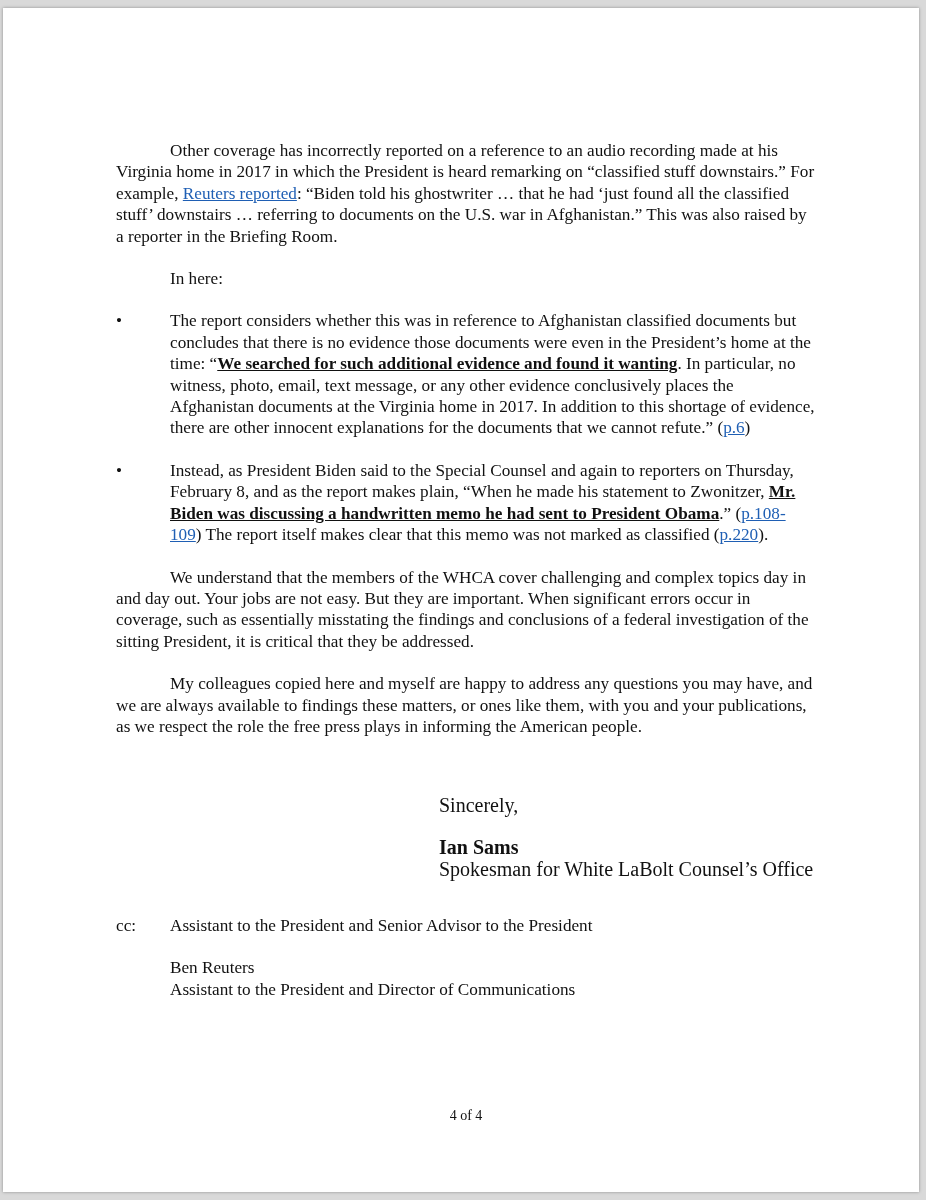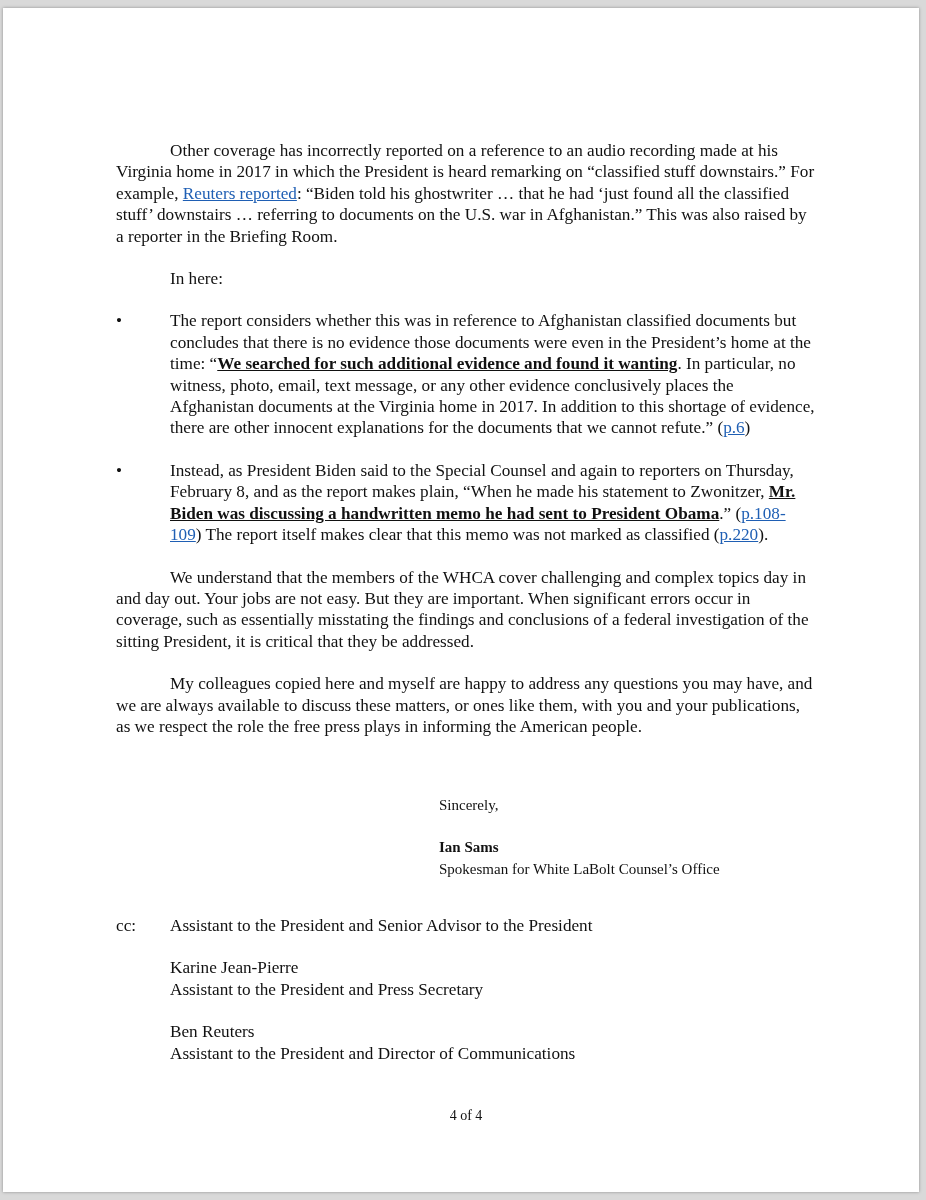--- a/index.html
+++ b/index.html
@@ -20,21 +20,21 @@
   }
   p { margin: 0; }
   .indent { text-indent: 54px; }
   .para { margin-bottom: 21px; }
   a.link { color: #1f5fb4; text-decoration: underline; }
   .bu { font-weight: bold; text-decoration: underline; }
   ul.bullets { list-style: none; margin: 0 0 21px 0; padding: 0; }
   ul.bullets li { position: relative; padding-left: 54px; margin-bottom: 21px; }
   ul.bullets li:last-child { margin-bottom: 0; }
   .bullet-dot-inner { position: absolute; left: 0; }
-  .sig { position: absolute; left: 436px; top: 787px; font-size: 15px; line-height: 21.4px; }
+  .sig { position: absolute; left: 436px; top: 787px; font-size: 20px; line-height: 21.4px; }
   .sig .gap { height: 21px; }
   .cc { position: absolute; left: 113px; top: 907px; font-size: 17.2px; line-height: 21.4px; }
   .cc .cc-label { position: absolute; left: 0; top: 0; }
   .cc .cc-list { position: absolute; left: 54px; top: 0; white-space: nowrap; }
   .cc .cc-entry { margin-bottom: 21px; }
   .pagenum { position: absolute; left: 0; width: 926px; top: 1100px; text-align: center; font-size: 14px; }
 </style>
 </head>
 <body>
 
@@ -49,41 +49,37 @@
         <span class="bullet-dot-inner" style="left:0;">•</span>
         <span>The report considers whether this was in reference to Afghanistan classified documents but concludes that there is no evidence those documents were even in the President’s home at the time: “</span><span class="bu">We searched for such additional evidence and found it wanting</span><span>. In particular, no witness, photo, email, text message, or any other evidence conclusively places the Afghanistan documents at the Virginia home in 2017. In addition to this shortage of evidence, there are other innocent explanations for the documents that we cannot refute.” (</span><a class="link">p.6</a><span>)</span>
       </li>
       <li>
         <span class="bullet-dot-inner" style="left:0;">•</span>
         <span>Instead, as President Biden said to the Special Counsel and again to reporters on Thursday, February 8, and as the report makes plain, “When he made his statement to Zwonitzer, </span><span class="bu">Mr. Biden was discussing a handwritten memo he had sent to President Obama</span><span>.” (</span><a class="link">p.108-109</a><span>) The report itself makes clear that this memo was not marked as classified (</span><a class="link">p.220</a><span>).</span>
       </li>
     </ul>
 
     <p class="indent para">We understand that the members of the WHCA cover challenging and complex topics day in and day out. Your jobs are not easy. But they are important. When significant errors occur in coverage, such as essentially misstating the findings and conclusions of a federal investigation of the sitting President, it is critical that they be addressed.</p>
-    <p class="indent para">My colleagues copied here and myself are happy to address any questions you may have, and we are always available to discuss these matters, or ones like them, with you and your publications, as we respect the role the free press plays in informing the American people.</p>
+    <p class="indent para">My colleagues copied here and myself are happy to address any questions you may have, and we are always available to findings these matters, or ones like them, with you and your publications, as we respect the role the free press plays in informing the American people.</p>
   </div>
 
   <div class="sig">
     <div>Sincerely,</div>
     <div class="gap"></div>
     <div style="font-weight:bold;">Ian Sams</div>
     <div>Spokesman for White LaBolt Counsel’s Office</div>
   </div>
 
   <div class="cc">
     <div class="cc-label">cc:</div>
     <div class="cc-list">
       <div class="cc-entry">
         <div>Assistant to the President and Senior Advisor to the President</div>
       </div>
       <div class="cc-entry">
-        <div>Karine Jean-Pierre</div>
-        <div>Assistant to the President and Press Secretary</div>
-      </div>
-      <div class="cc-entry">
         <div>Ben Reuters</div>
         <div>Assistant to the President and Director of Communications</div>
       </div>
     </div>
   </div>
 
   <div class="pagenum">4 of 4</div>
 </div>
 
 </body></html>

